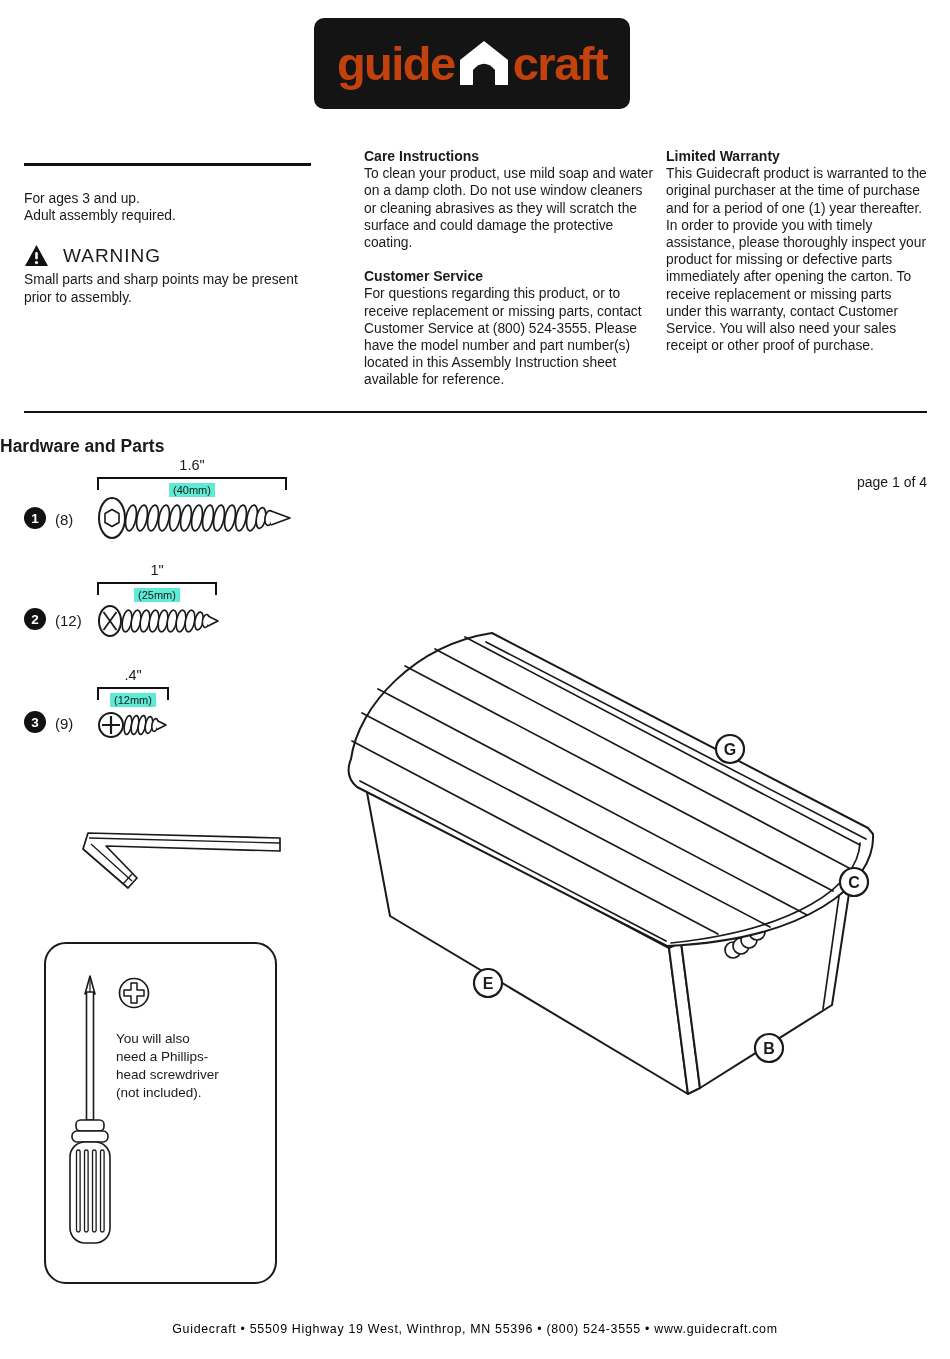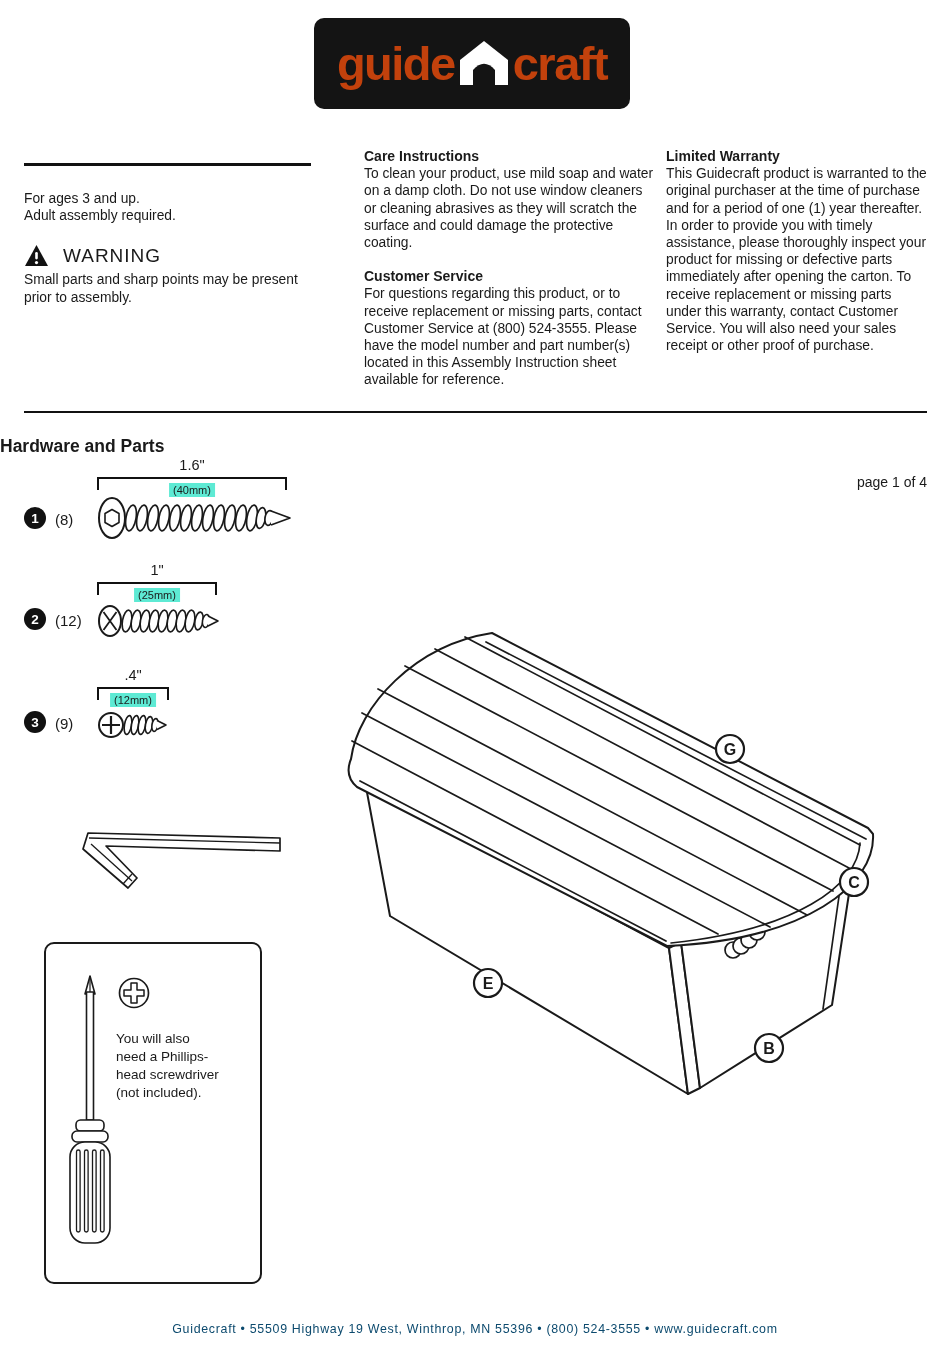--- a/index.html
+++ b/index.html
@@ -36,25 +36,25 @@
   .dim{position:relative;height:32px;margin-bottom:2px;}
   .dim .bar{position:absolute;left:0;right:0;top:15px;height:2px;background:#111;}
   .dim .tl,.dim .tr{position:absolute;top:15px;width:2px;height:13px;background:#111;}
   .dim .tl{left:0;} .dim .tr{right:0;}
   .dim .din{position:absolute;left:50%;top:-4px;transform:translateX(-50%);
             font-size:14.5px;line-height:15px;background:#fff;padding:0 5px;white-space:nowrap;}
   .dim .dmm{position:absolute;left:50%;top:21px;transform:translateX(-50%);
             font-size:11px;line-height:14px;background:#5eead4;padding:0 4px;white-space:nowrap;}
   
   .tools-box{position:absolute;left:44px;top:942px;width:214px;height:338px;
-             border:2.5px solid #1a1a1a;border-radius:10px;}
+             border:2.5px solid #1a1a1a;border-radius:22px;padding-left:15px;}
   .tool-note{position:absolute;left:70px;top:86px;width:135px;font-size:13.5px;line-height:18px;}
   
   .footer{position:absolute;left:0;top:1322px;width:950px;text-align:center;
-          font-size:12.4px;letter-spacing:0.7px;color:#0c4a6e;}
+          font-size:12.4px;letter-spacing:0.7px;color:#000000;}
   .abs{position:absolute;}
   svg text{font-family:"Liberation Sans","DejaVu Sans",sans-serif;}
 </style>
 </head>
 <body>
 
 <div class="page">
 
   <div class="logo">
     <span class="word">guide</span>

